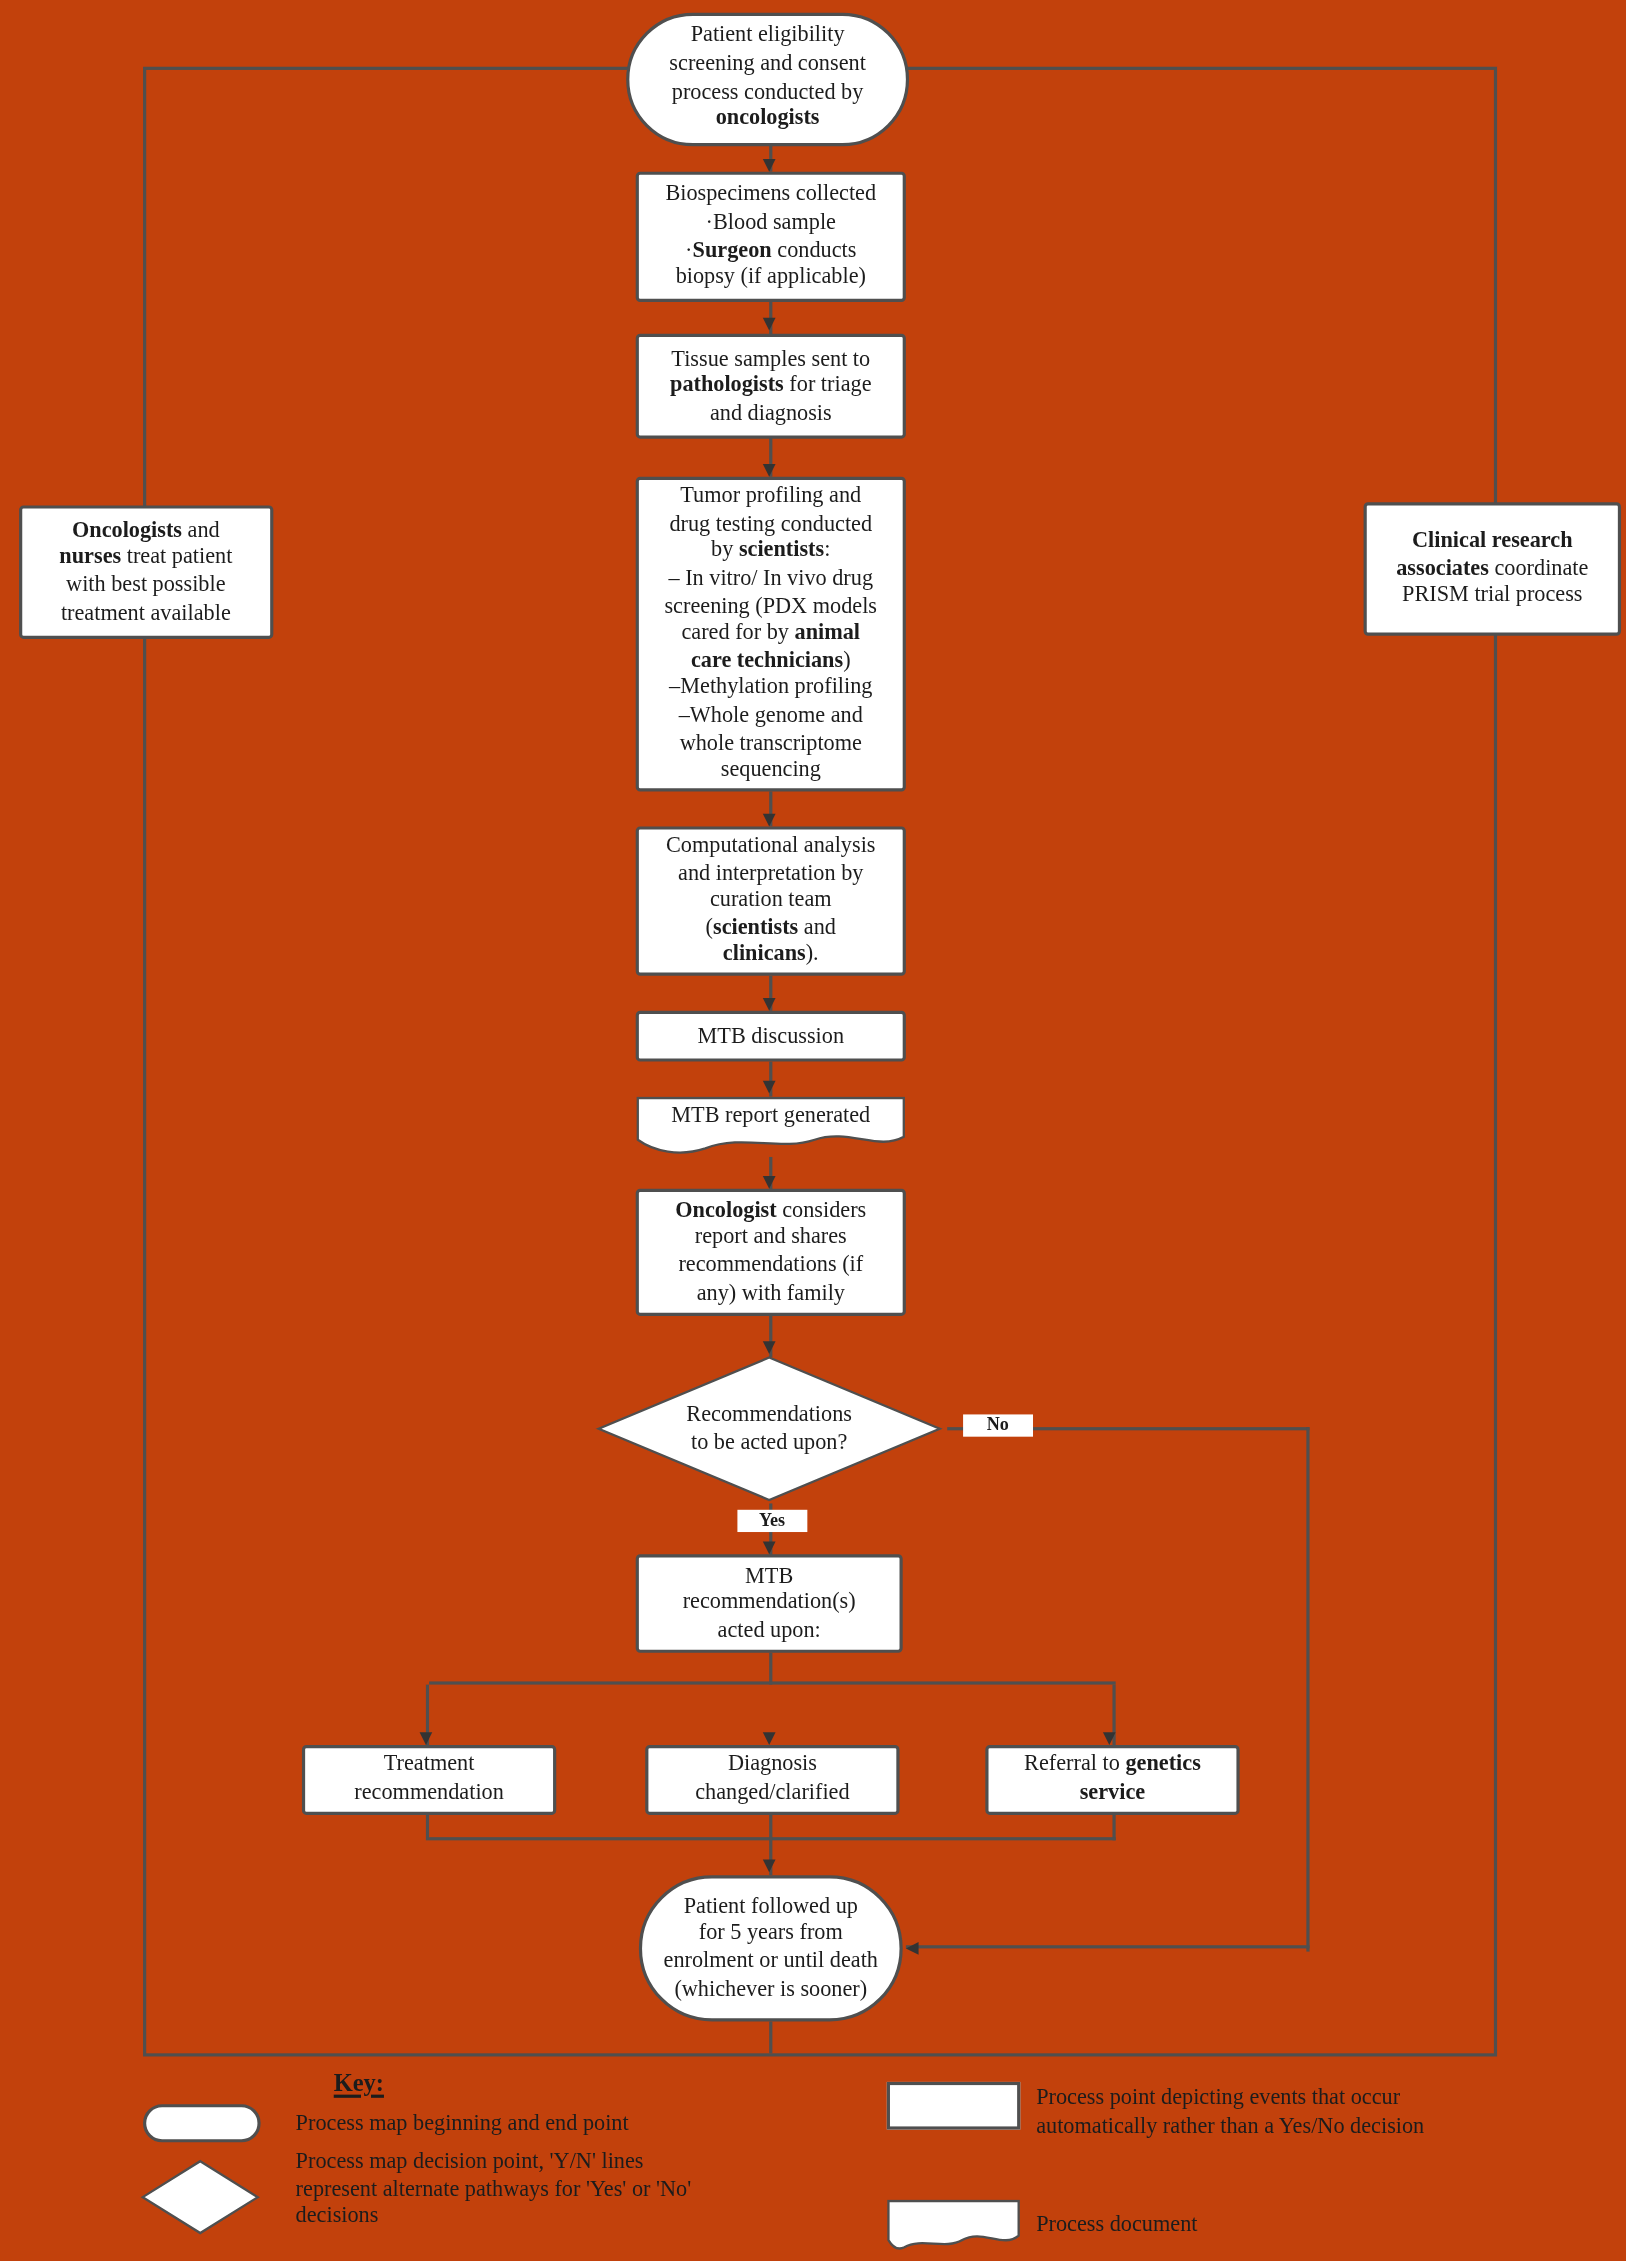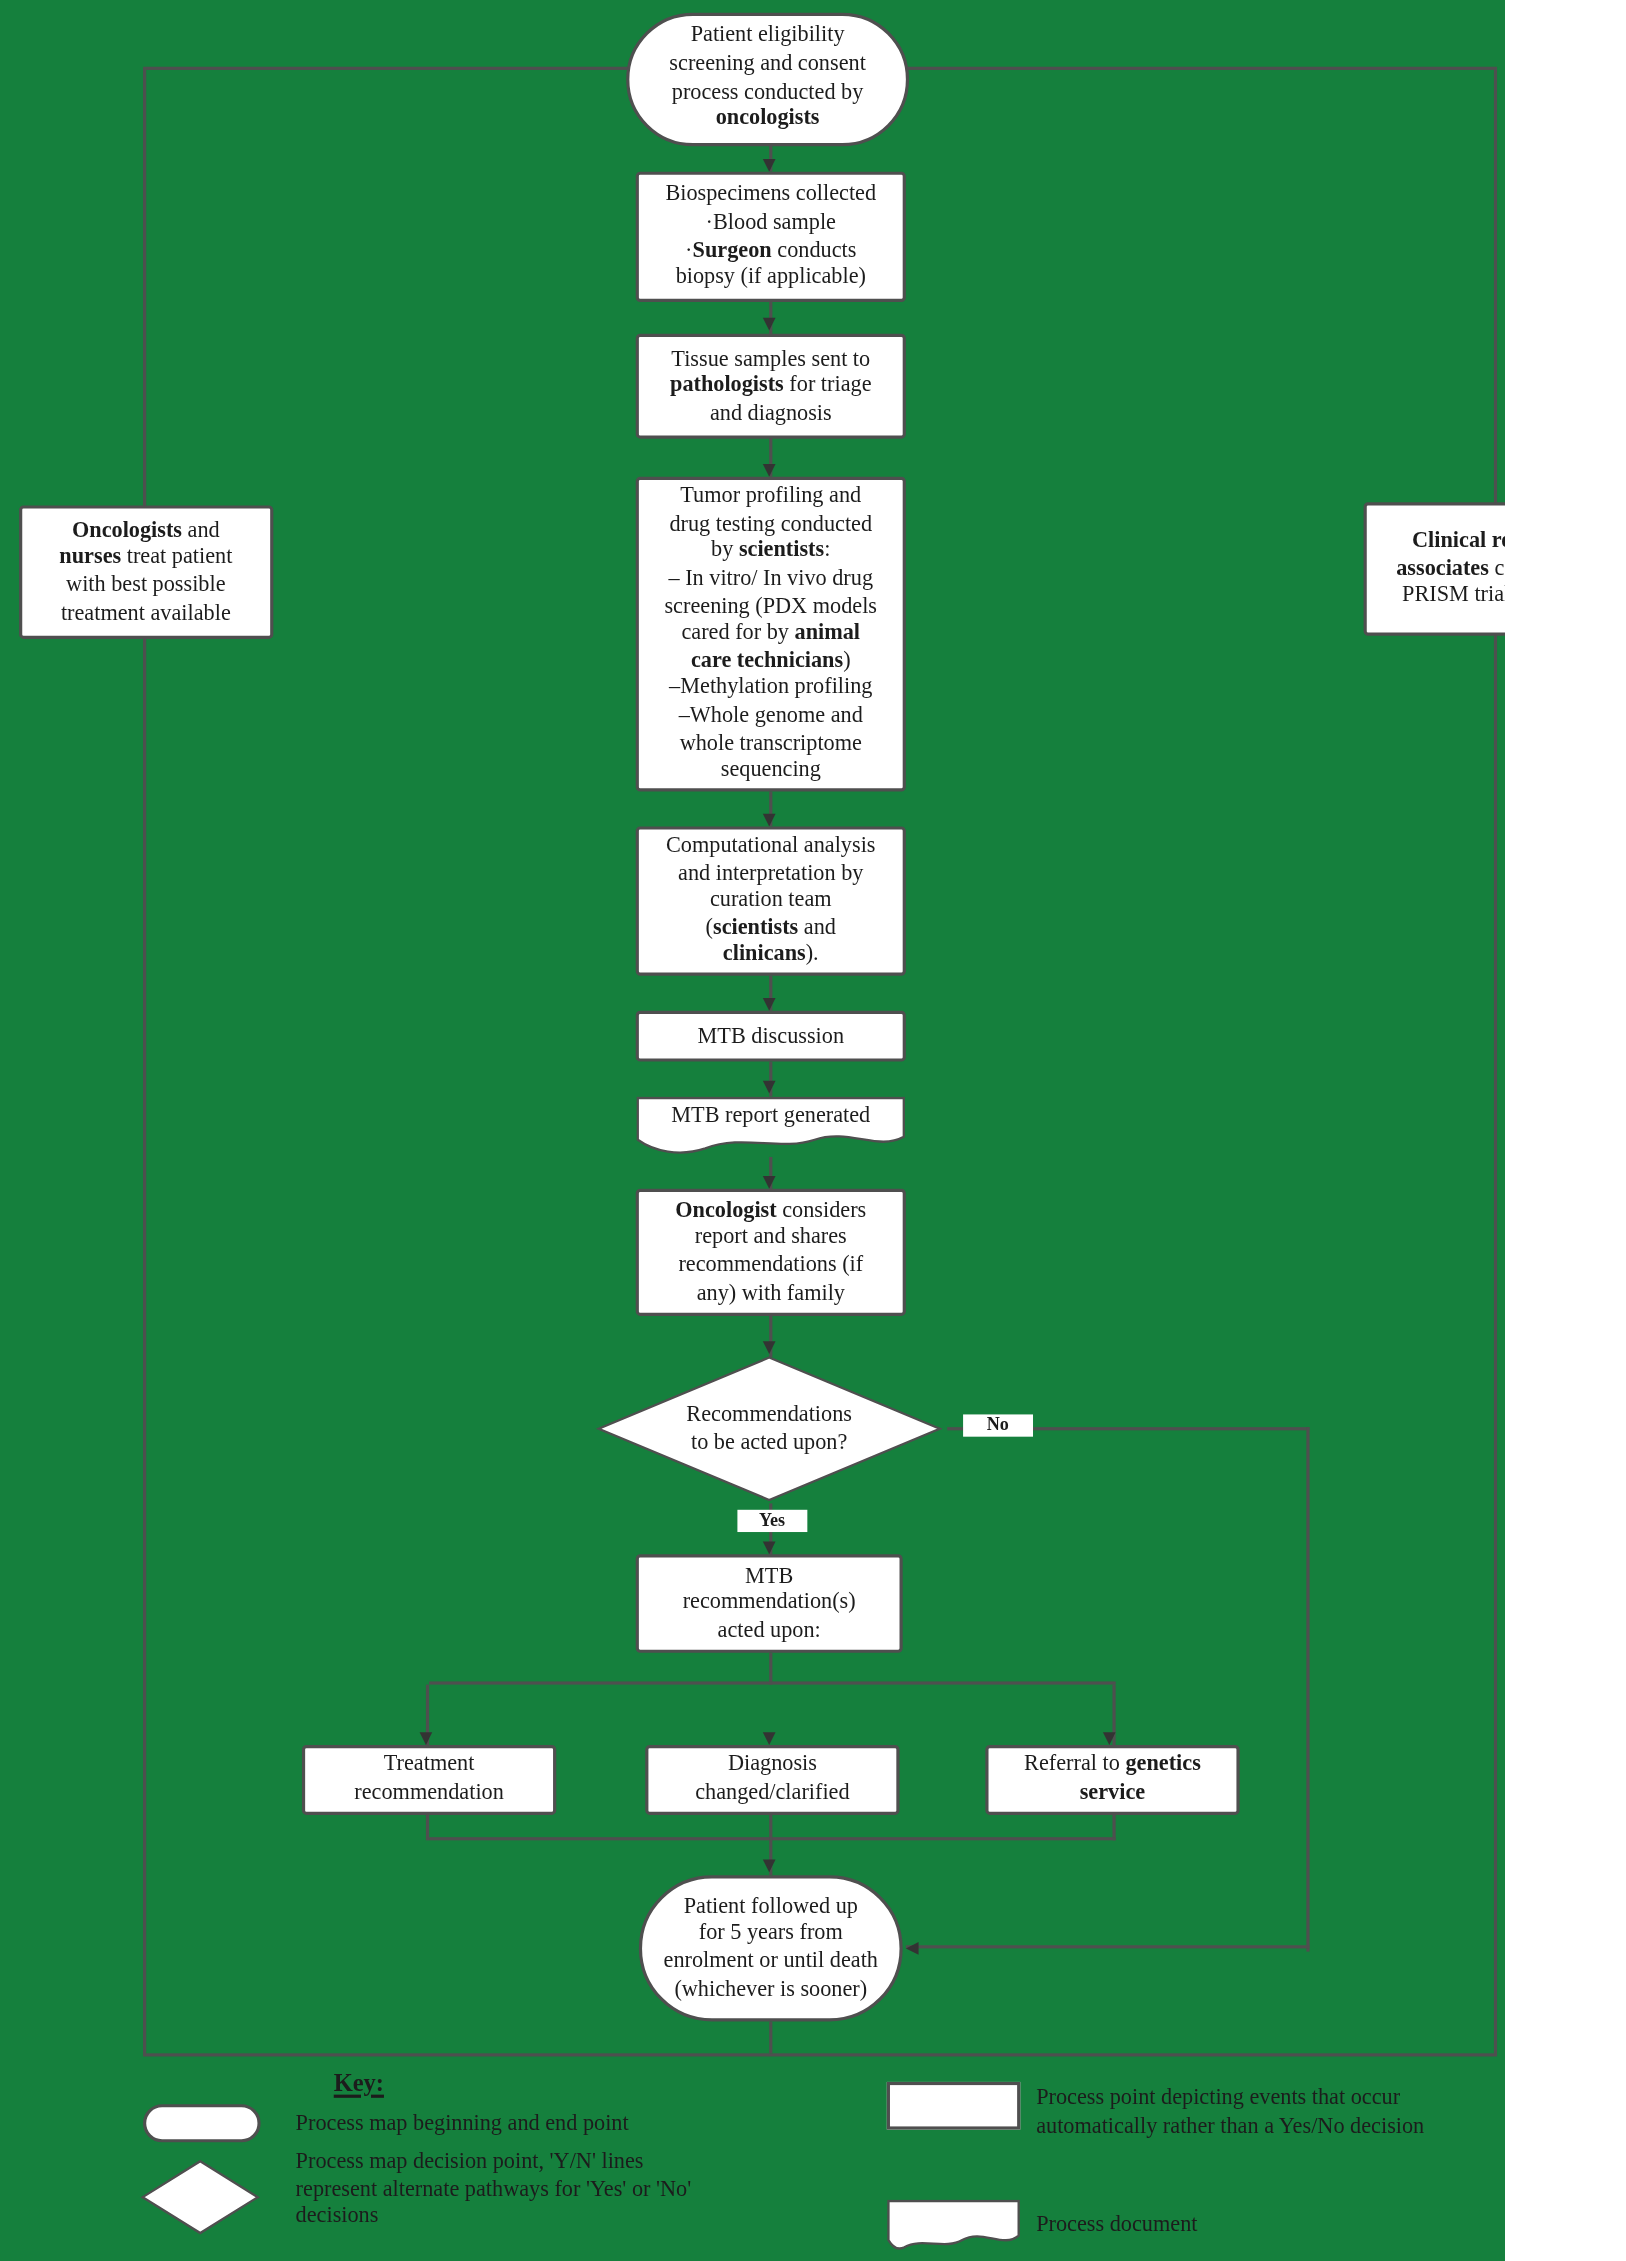--- a/index.html
+++ b/index.html
@@ -1,16 +1,16 @@
 <!DOCTYPE html>
 <html style="font-size:7.3px"><head>
 <meta charset="utf-8">
 <style>
   html,body{margin:0;padding:0;background:#ffffff;}
-  .stage{width:1505px;height:2261px;background:#15803d;overflow:hidden;position:relative;}
+  .stage{width:1626px;height:2261px;background:#c2410c;overflow:hidden;position:relative;}
   .canvas{width:512px;height:711px;position:relative;transform:scale(3.1785);transform-origin:0 0;
           font-family:"Liberation Serif","DejaVu Serif",serif;color:#1c1c1c;}
   
   .frame{position:absolute;left:45px;top:21.4px;width:424px;height:624px;border:0.7px solid #4f4f4f;background:transparent;}
   
   .vl{position:absolute;width:0.7px;background:#4f4f4f;}
   .hl{position:absolute;height:0.7px;background:#4f4f4f;}
   
   .ad{position:absolute;width:0;height:0;border-left:2px solid transparent;border-right:2px solid transparent;border-top:4.1px solid #333333;}
   .al{position:absolute;width:0;height:0;border-top:2px solid transparent;border-bottom:2px solid transparent;border-right:4.1px solid #333333;}

